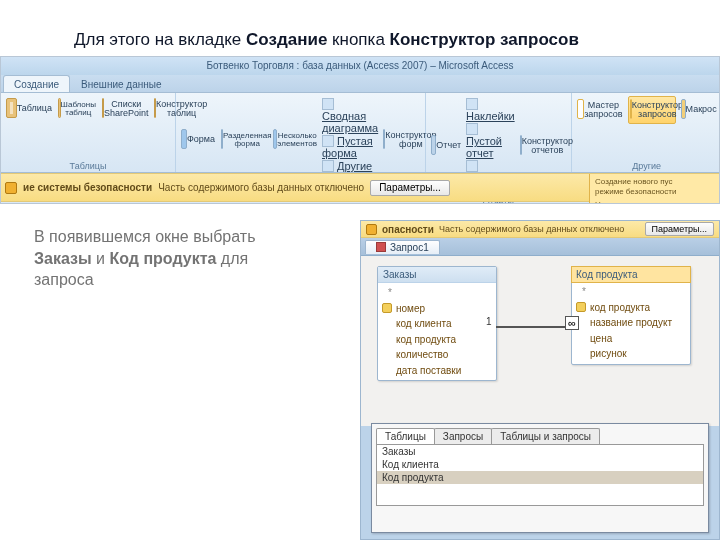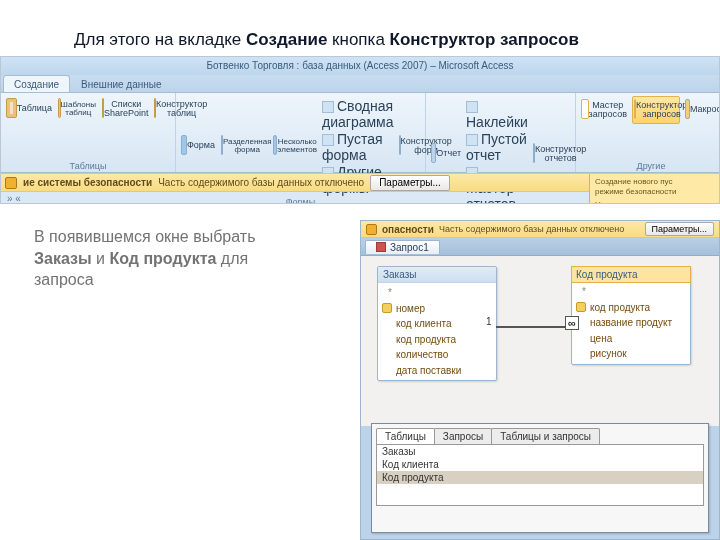--- a/index.html
+++ b/index.html
@@ -108,36 +108,37 @@
     position: relative;
   }
   .ico::after { content:""; position:absolute; inset:3px; background:#fff8; }
   .ico.table { background:#e8c27a; border-color:#c59b4a; }
   .ico.form  { background:#9fc7ec; }
   .ico.query { background:#fff; border-color:#e0b34a; }
   .ico.macro { background:#f2cf7a; }
   .smallrow {
     display:flex; flex-direction:column; gap:1px;
     justify-content:space-between;
-    font-size:14px; color:#2b425a;
+    font-size:11px; color:#2b425a;
     padding-top:2px;
+    text-decoration:underline;
   }
   .smallrow span::before {
     content:""; display:inline-block; width:10px; height:10px;
     background:#d0e3f5; border:1px solid #a5bdd4; margin-right:3px;
     vertical-align:-2px;
   }
   .group-label {
     font-size: 9px;
     color: #5a7a99;
     text-align: center;
     padding-top: 1px;
   }
   .secbar {
-    height: 19px;
+    height: 29px;
     background: linear-gradient(#fce9a8,#f8dc82);
     border-top:1px solid #e3c977;
     border-bottom:1px solid #e3c977;
     display:flex; align-items:center;
     padding:0 4px;
     gap:6px;
     font-size:10px;
     color:#614b1a;
     position: relative;
   }

